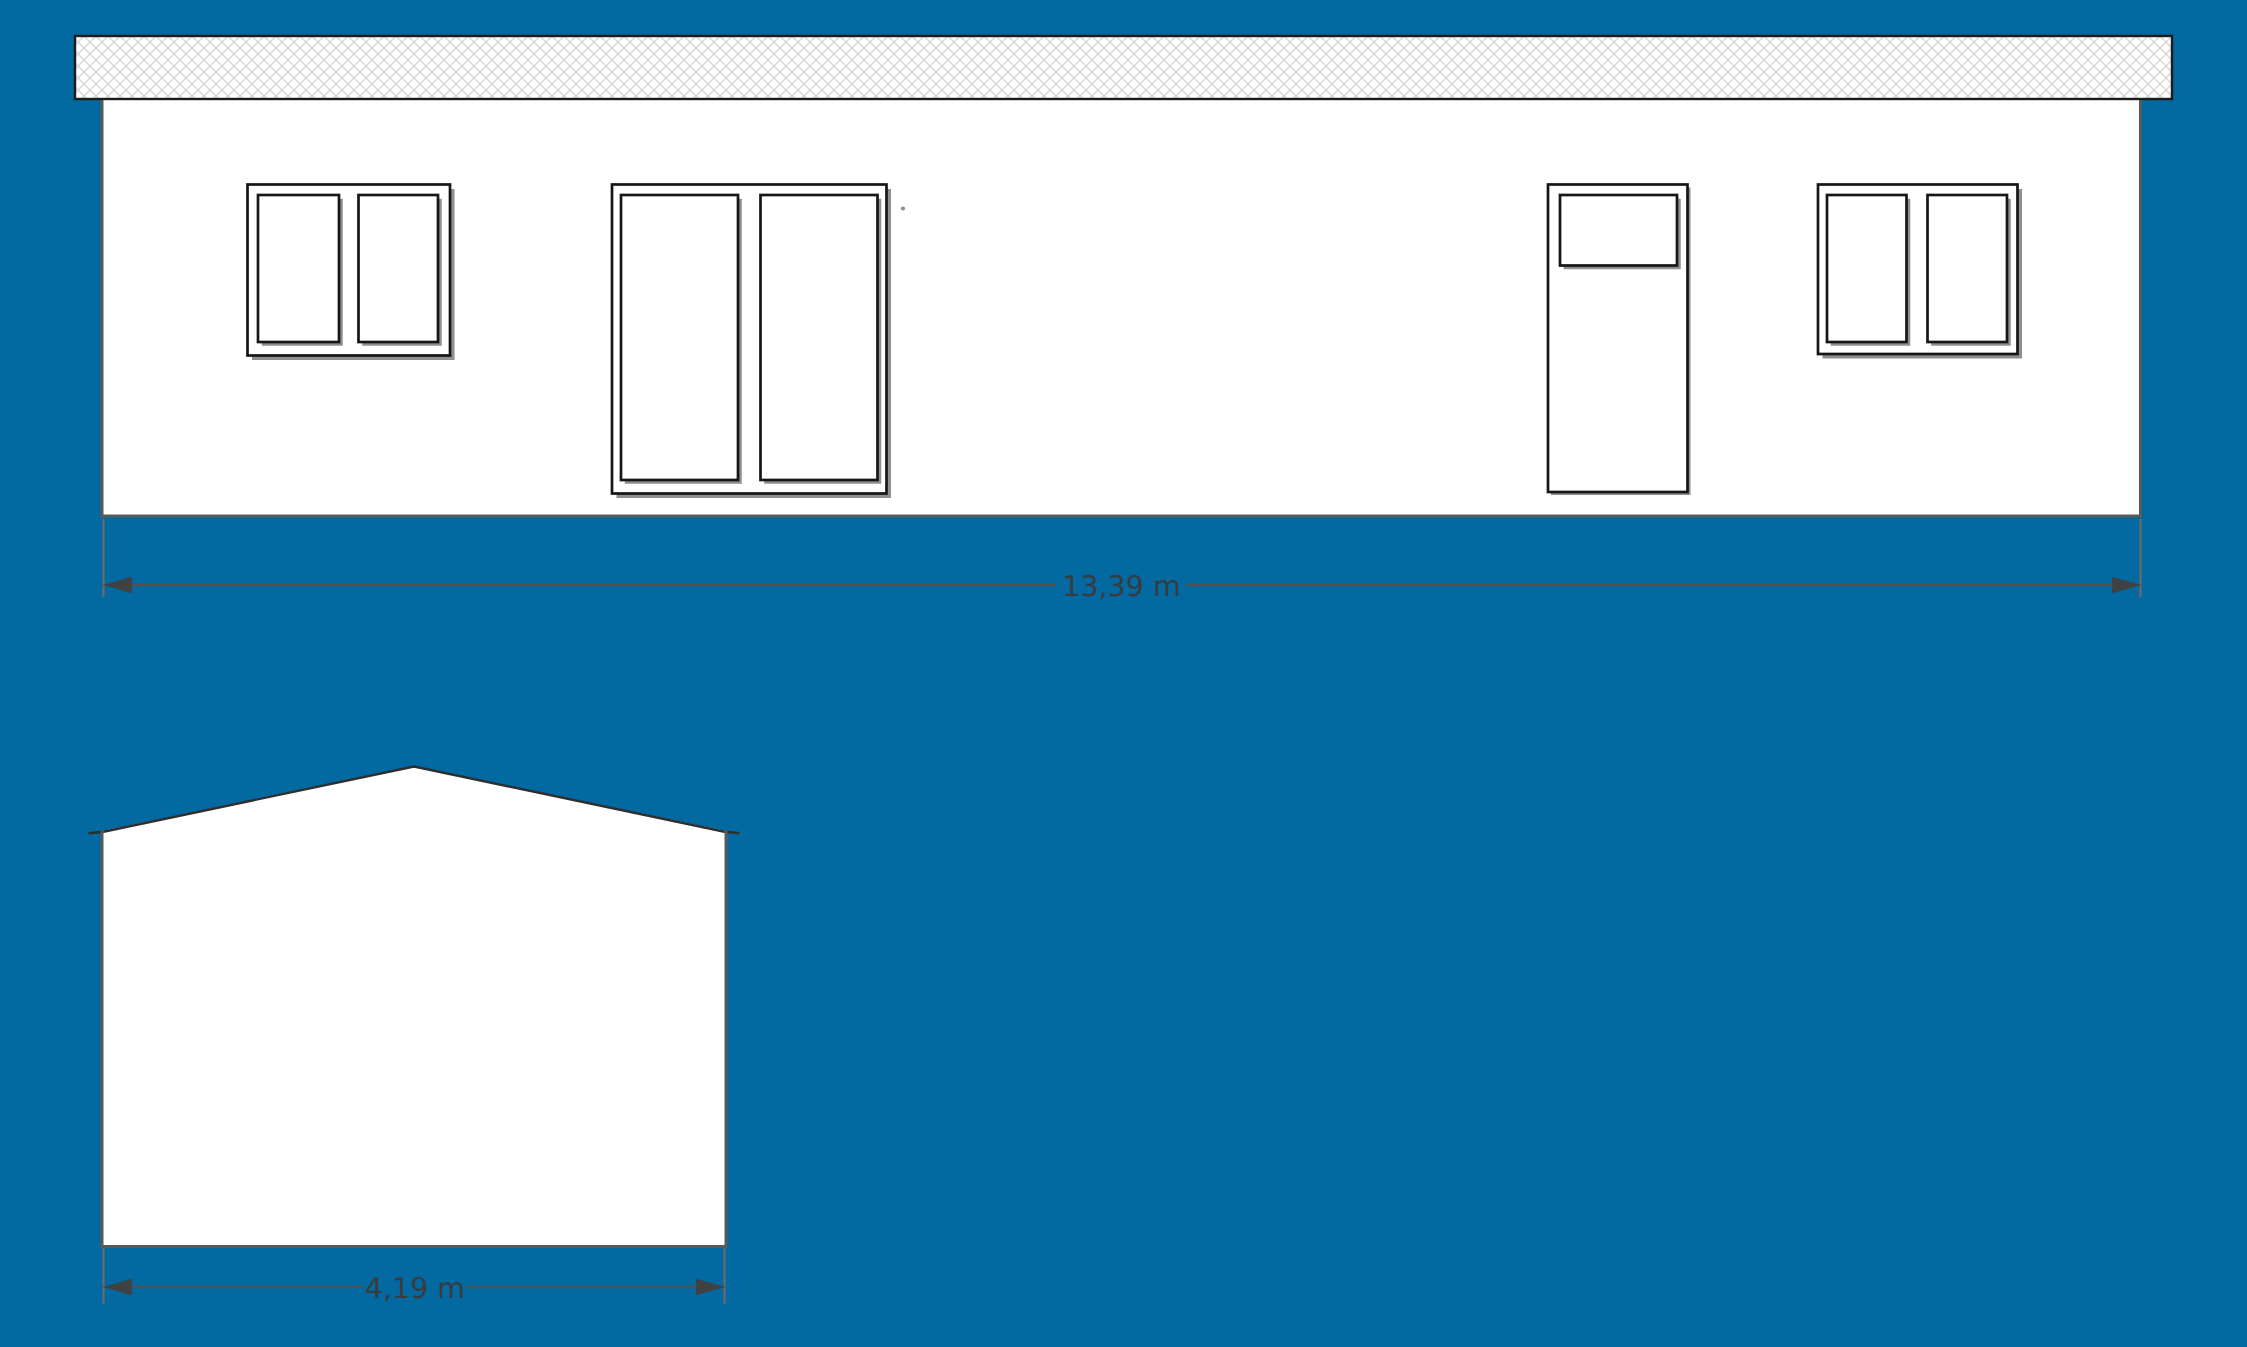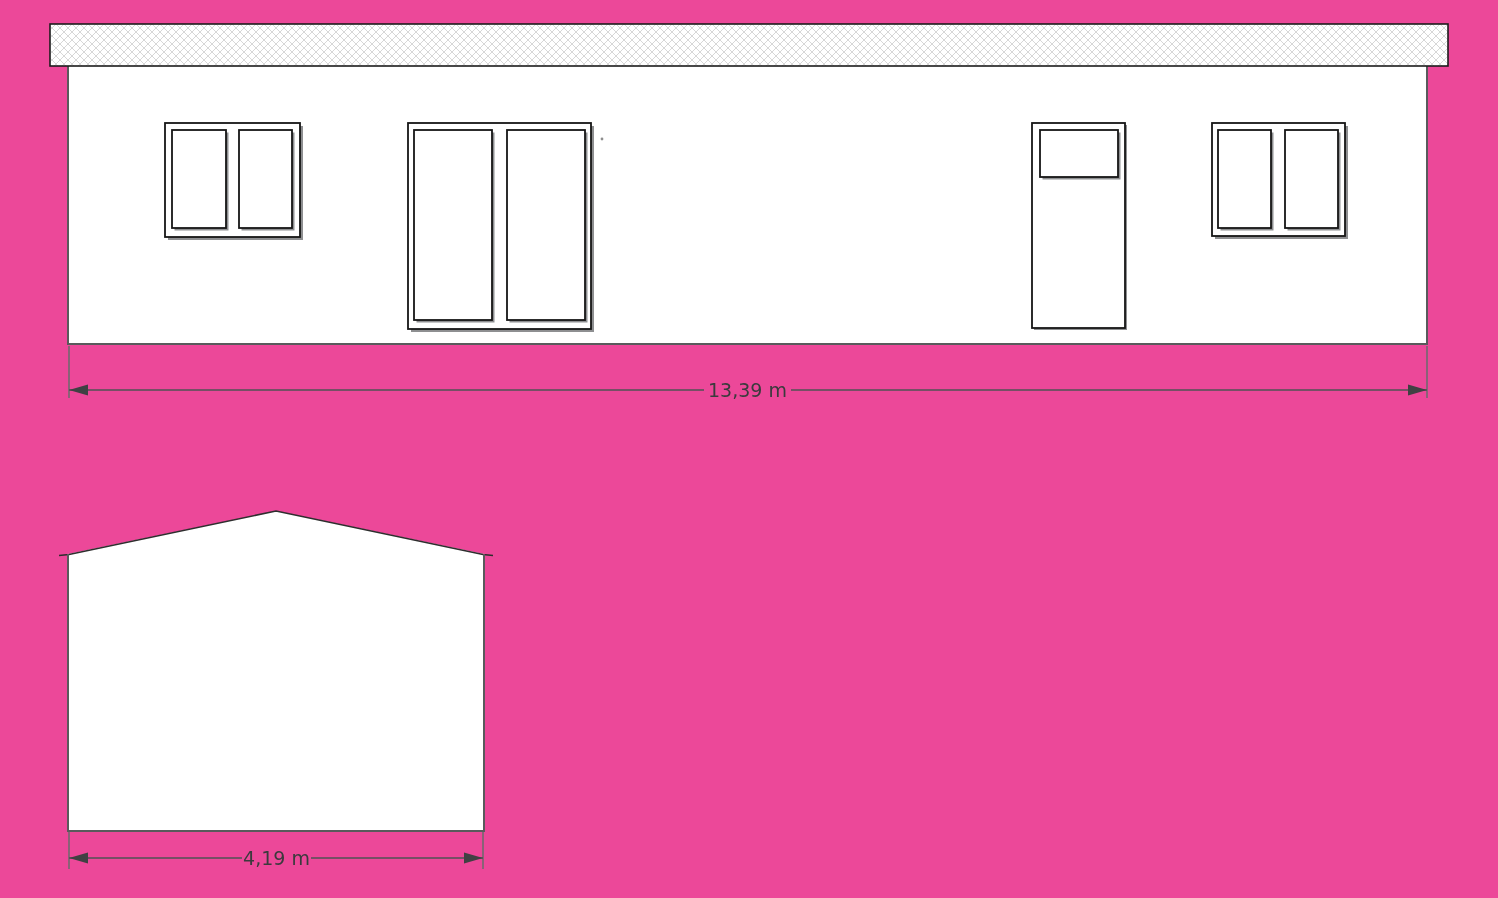--- a/index.html
+++ b/index.html
@@ -6,21 +6,21 @@
     margin: 0;
     padding: 0;
     background: #b8babd;
     overflow: hidden;
     font-family: "DejaVu Sans", sans-serif;
   }
   .canvas {
     position: relative;
     width: 1498px;
     height: 898px;
-    background: #ec4899;
+    background: #0369a1;
   }
   svg { display: block; }
   .wall      { fill: #ffffff; stroke: #595a5c; stroke-width: 2; }
   .roofband  { stroke: #1c1c1c; stroke-width: 1.6; }
   .frame     { fill: #ffffff; stroke: #161616; stroke-width: 1.8; }
   .shadow    { fill: #8e8f91; stroke: none; }
   .roofline  { fill: none; stroke: #2e2e2e; stroke-width: 1.6; }
   .gablewall { fill: none; stroke: #595a5c; stroke-width: 2; }
   .gablefill { fill: #ffffff; stroke: none; }
   .dimline   { stroke: #515254; stroke-width: 1.6; fill: none; }

